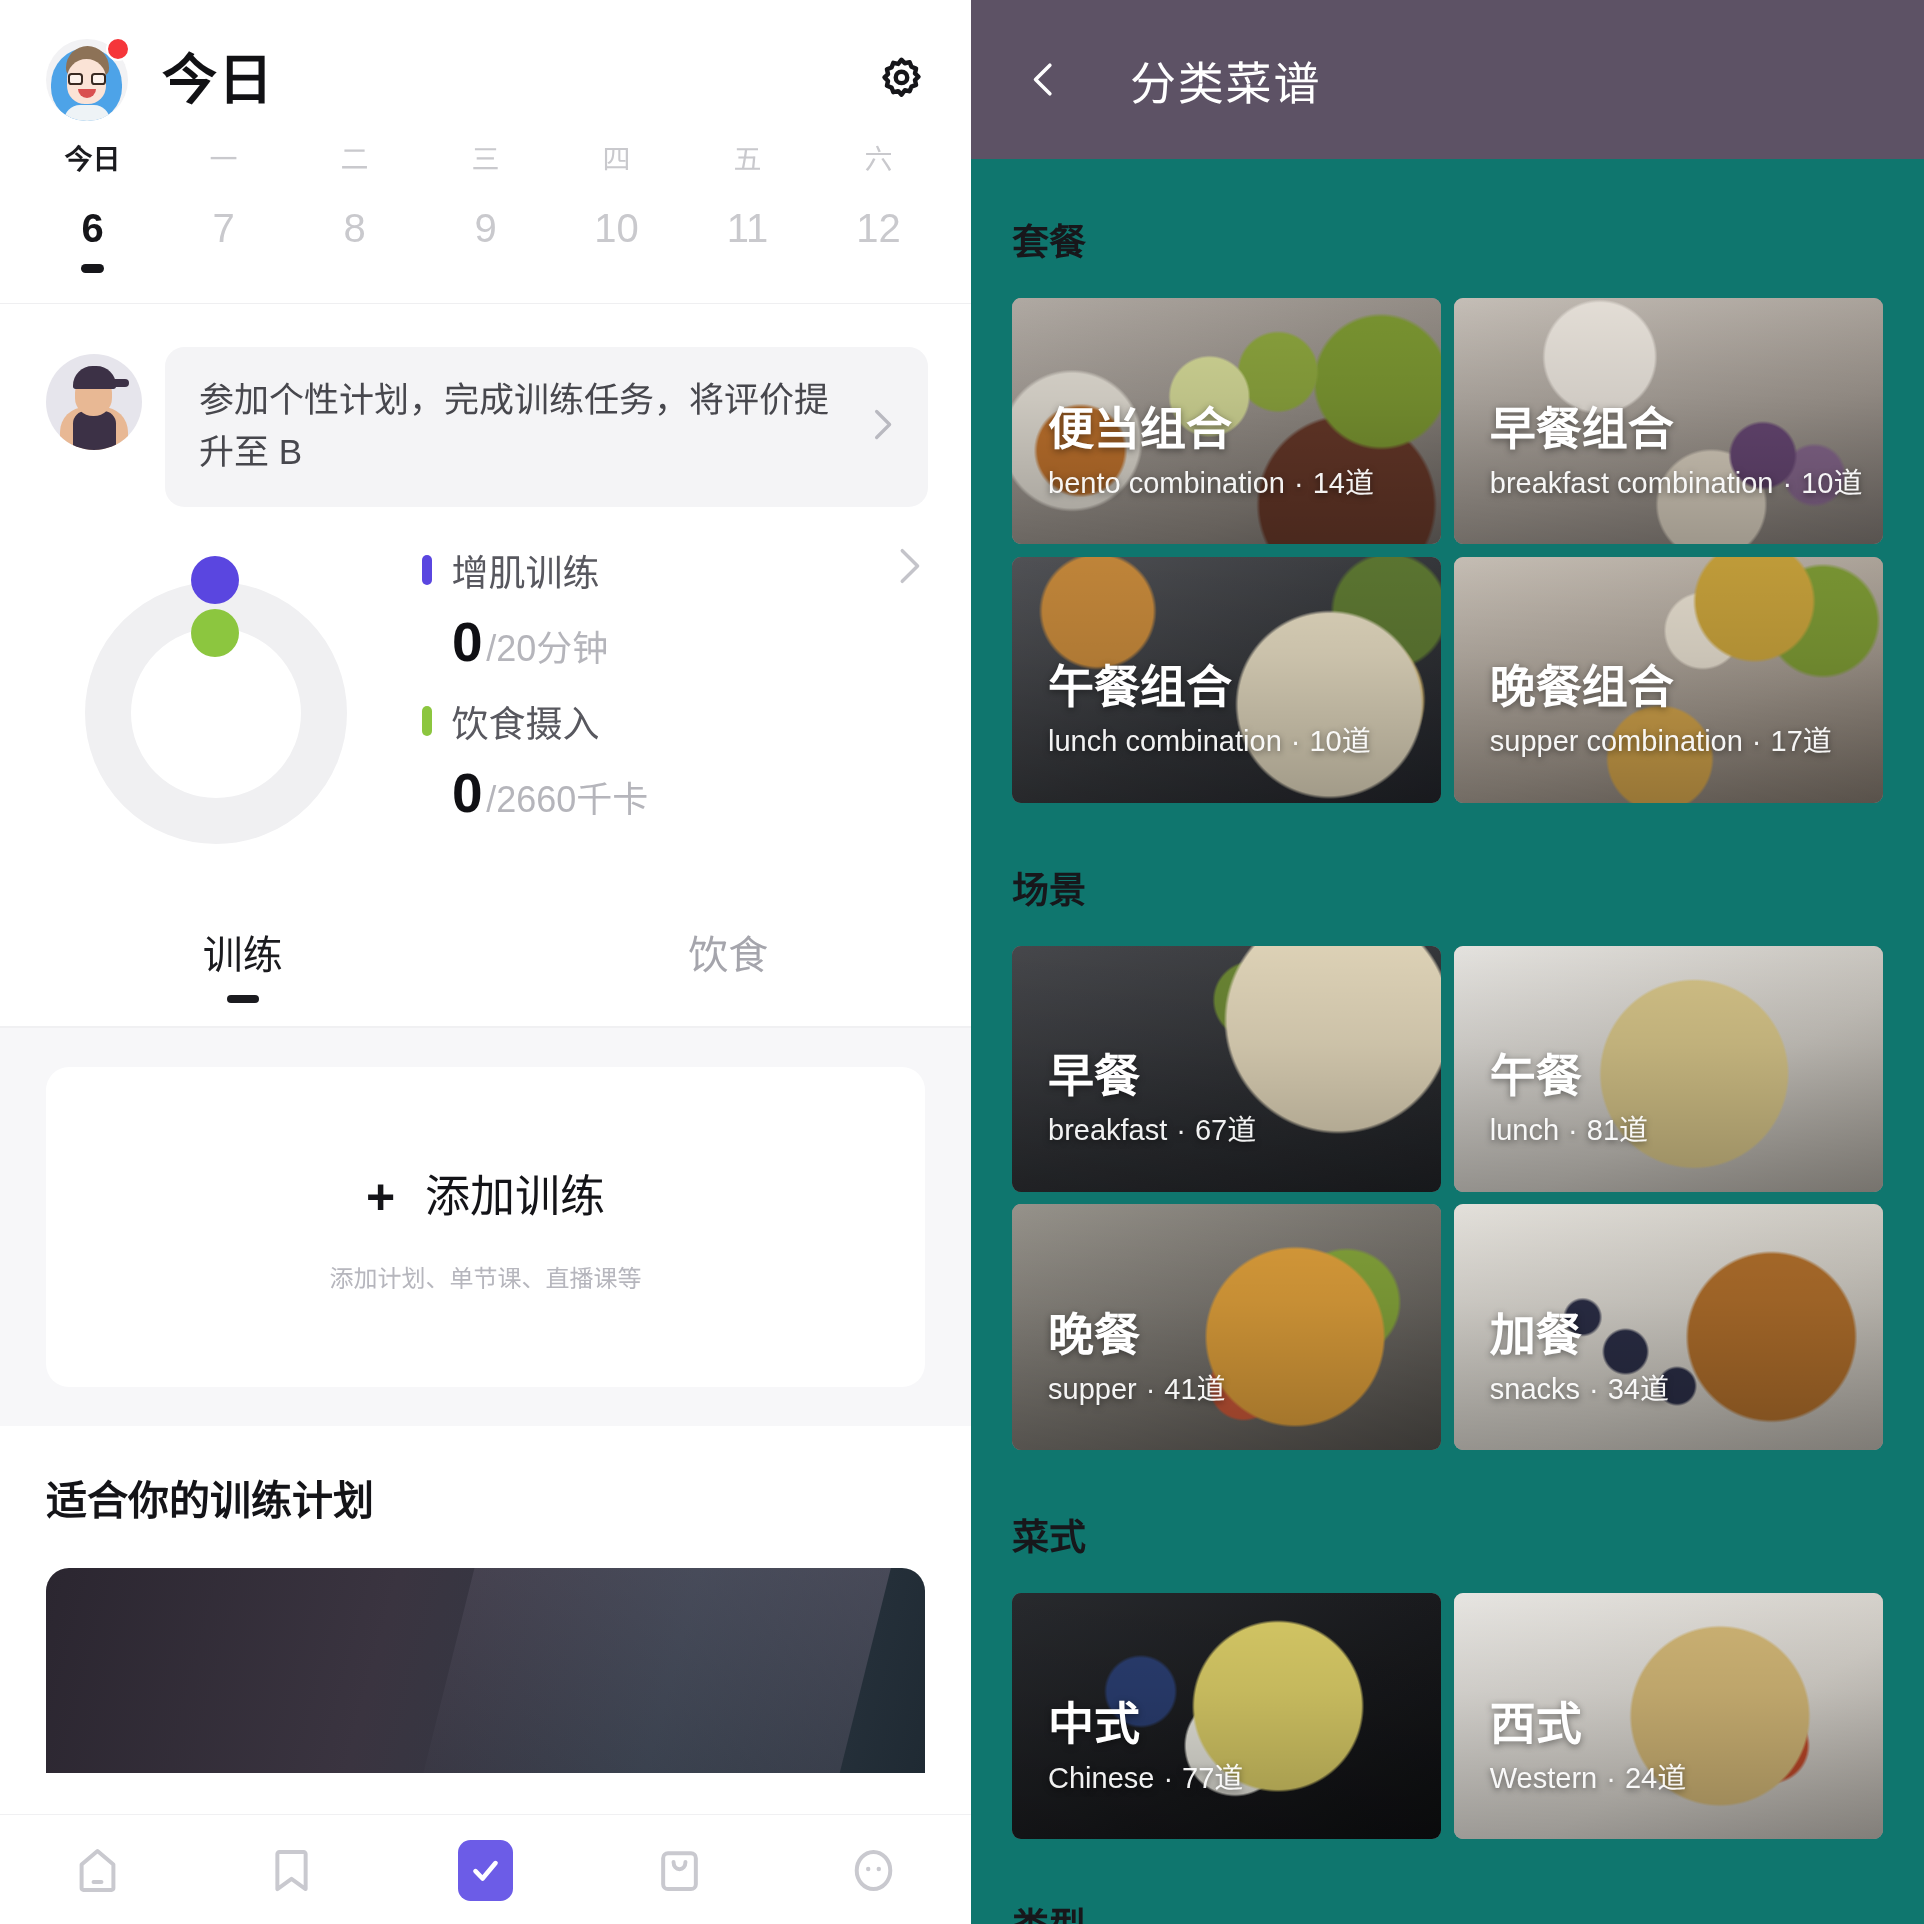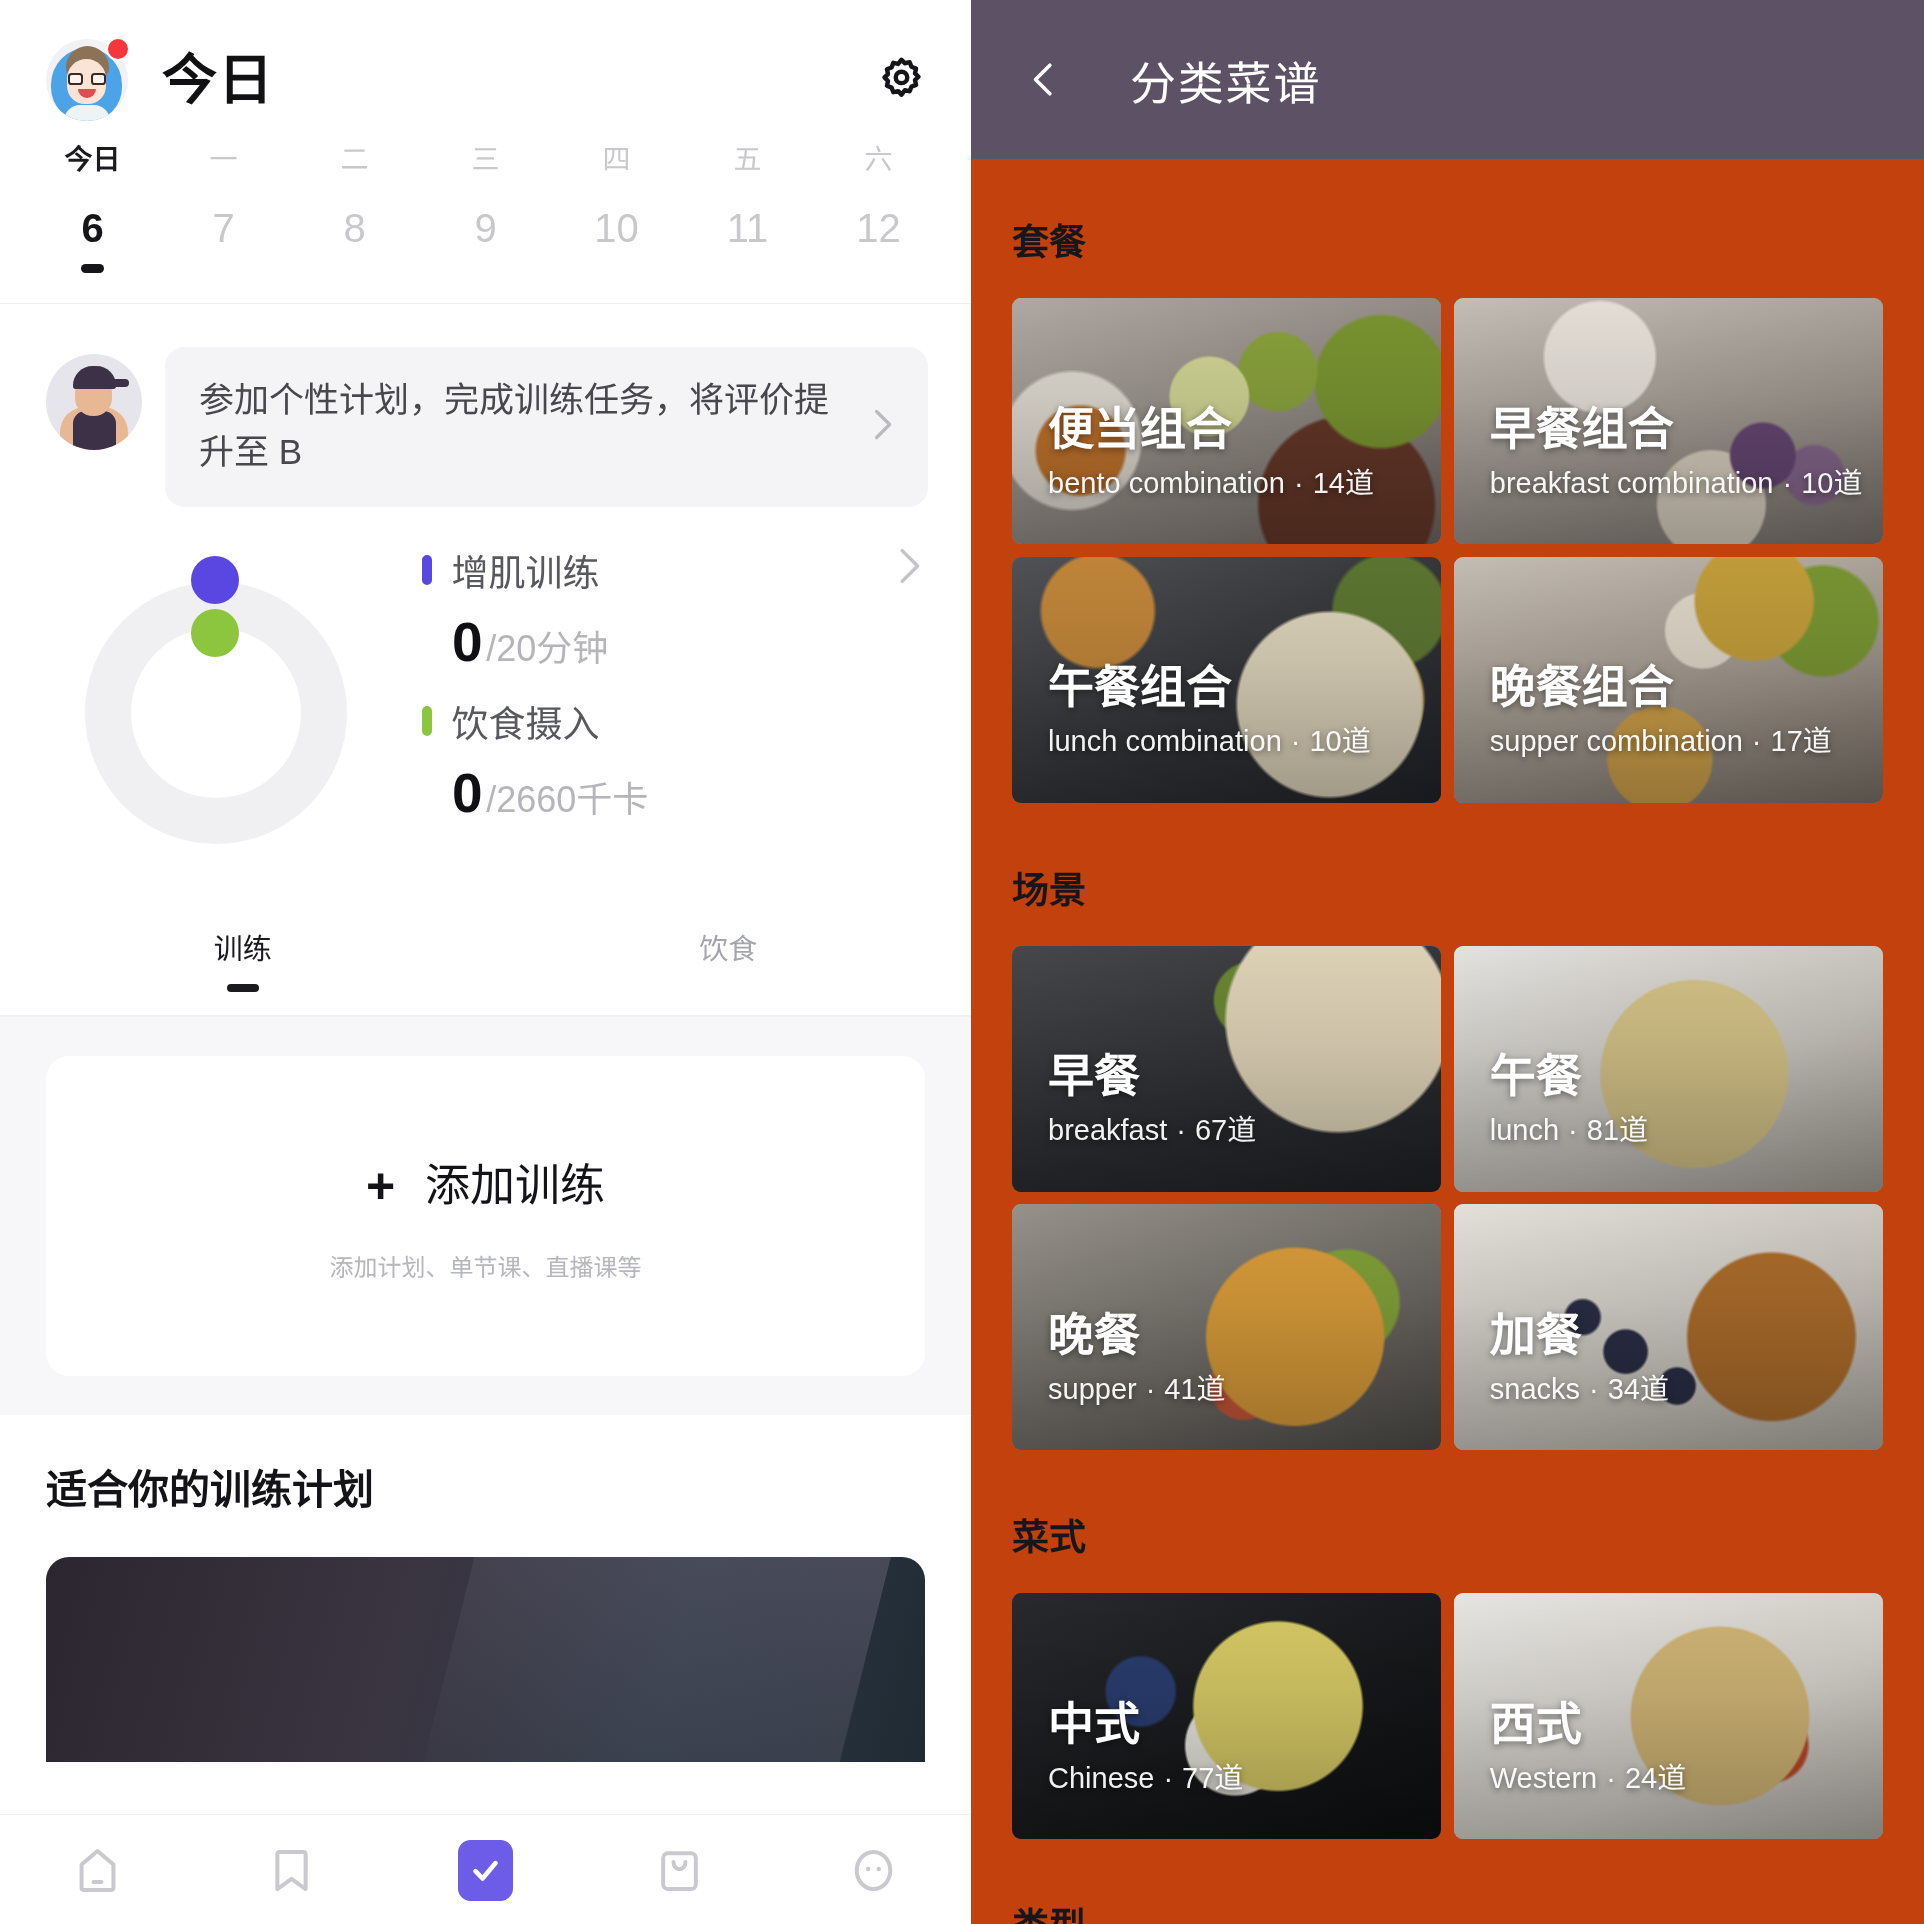--- a/index.html
+++ b/index.html
@@ -315,21 +315,21 @@
   
   .tabs {
     display: flex;
     padding: 53px 0 0 0;
   }
   .tab {
     flex: 1;
     text-align: center;
   }
   .tab-label {
-    font-size: 29px;
+    font-size: 40px;
     color: #a5a5ac;
     line-height: 1;
   }
   .tab.active .tab-label { color: #1b1b1f; font-weight: 500; }
   .tab-underline {
     width: 32px; height: 8px;
     border-radius: 4.5px;
     background: #1b1b1f;
     margin: 19.6px auto 0;
   }
@@ -422,21 +422,21 @@
     background: #6c5ce7;
     display: flex;
     align-items: center;
     justify-content: center;
   }
 
   
   .right-screen {
     width: 953px;
     height: 1925px;
-    background: #c2410c;
+    background: #0f766e;
     position: relative;
     overflow: hidden;
     flex: 0 0 953px;
   }
   .rhead {
     height: 159px;
     background: #5d5265;
     display: flex;
     align-items: center;
     padding: 0 0 0 52px;

